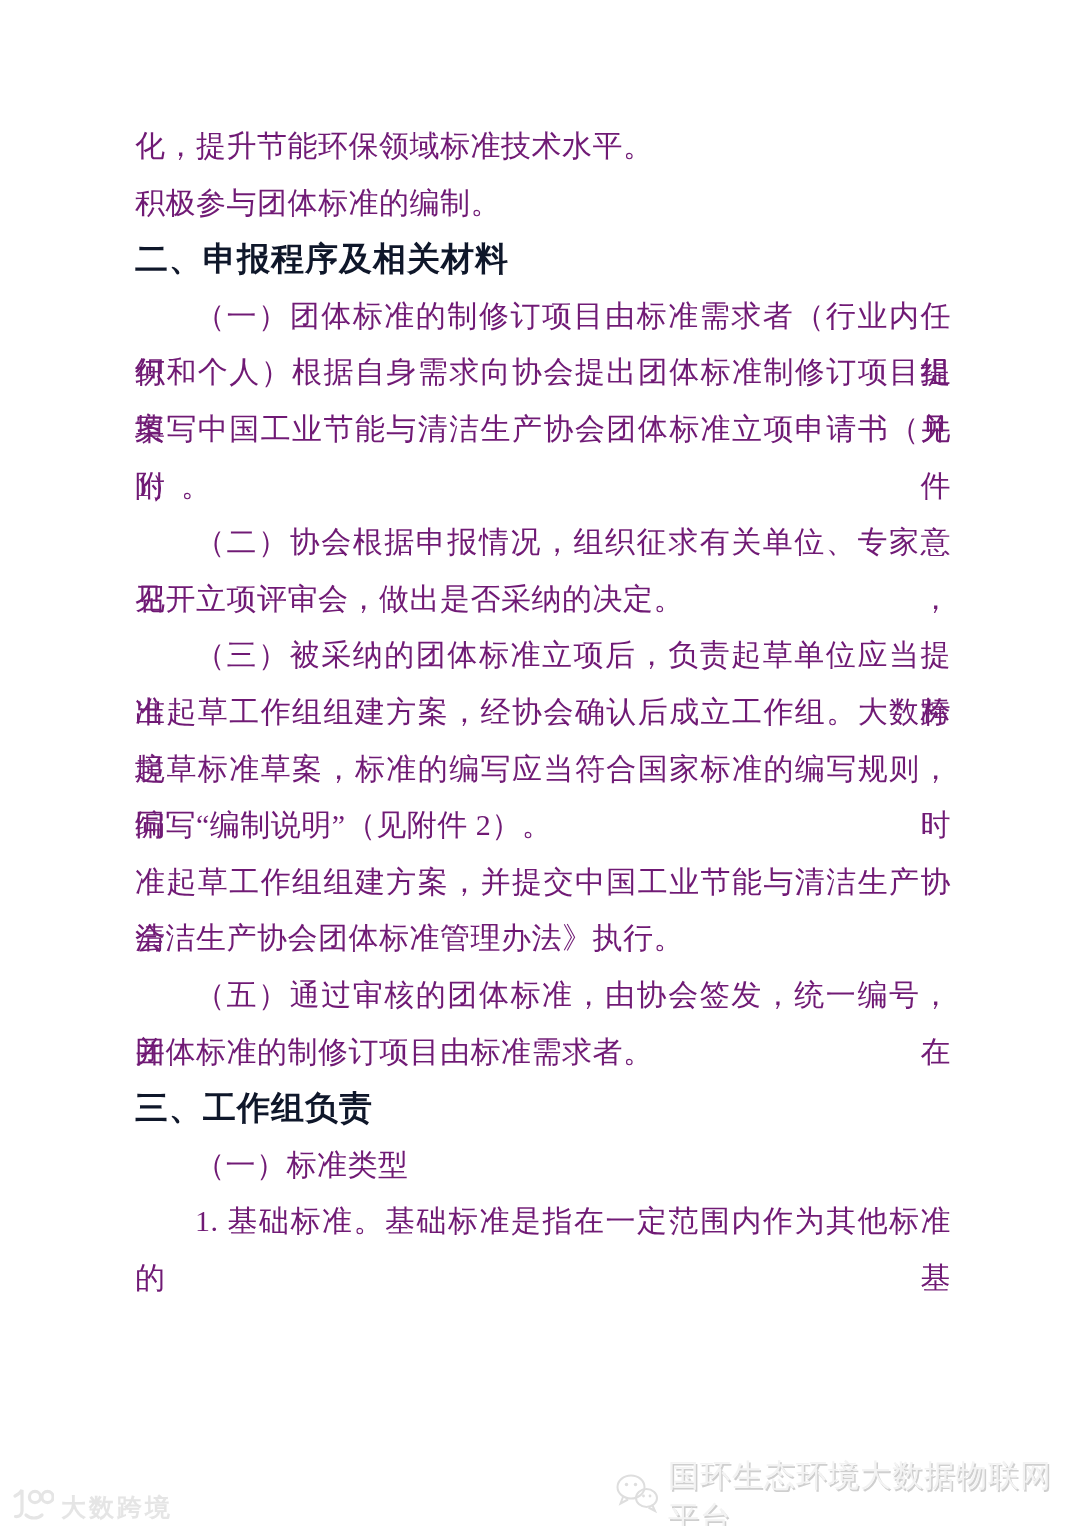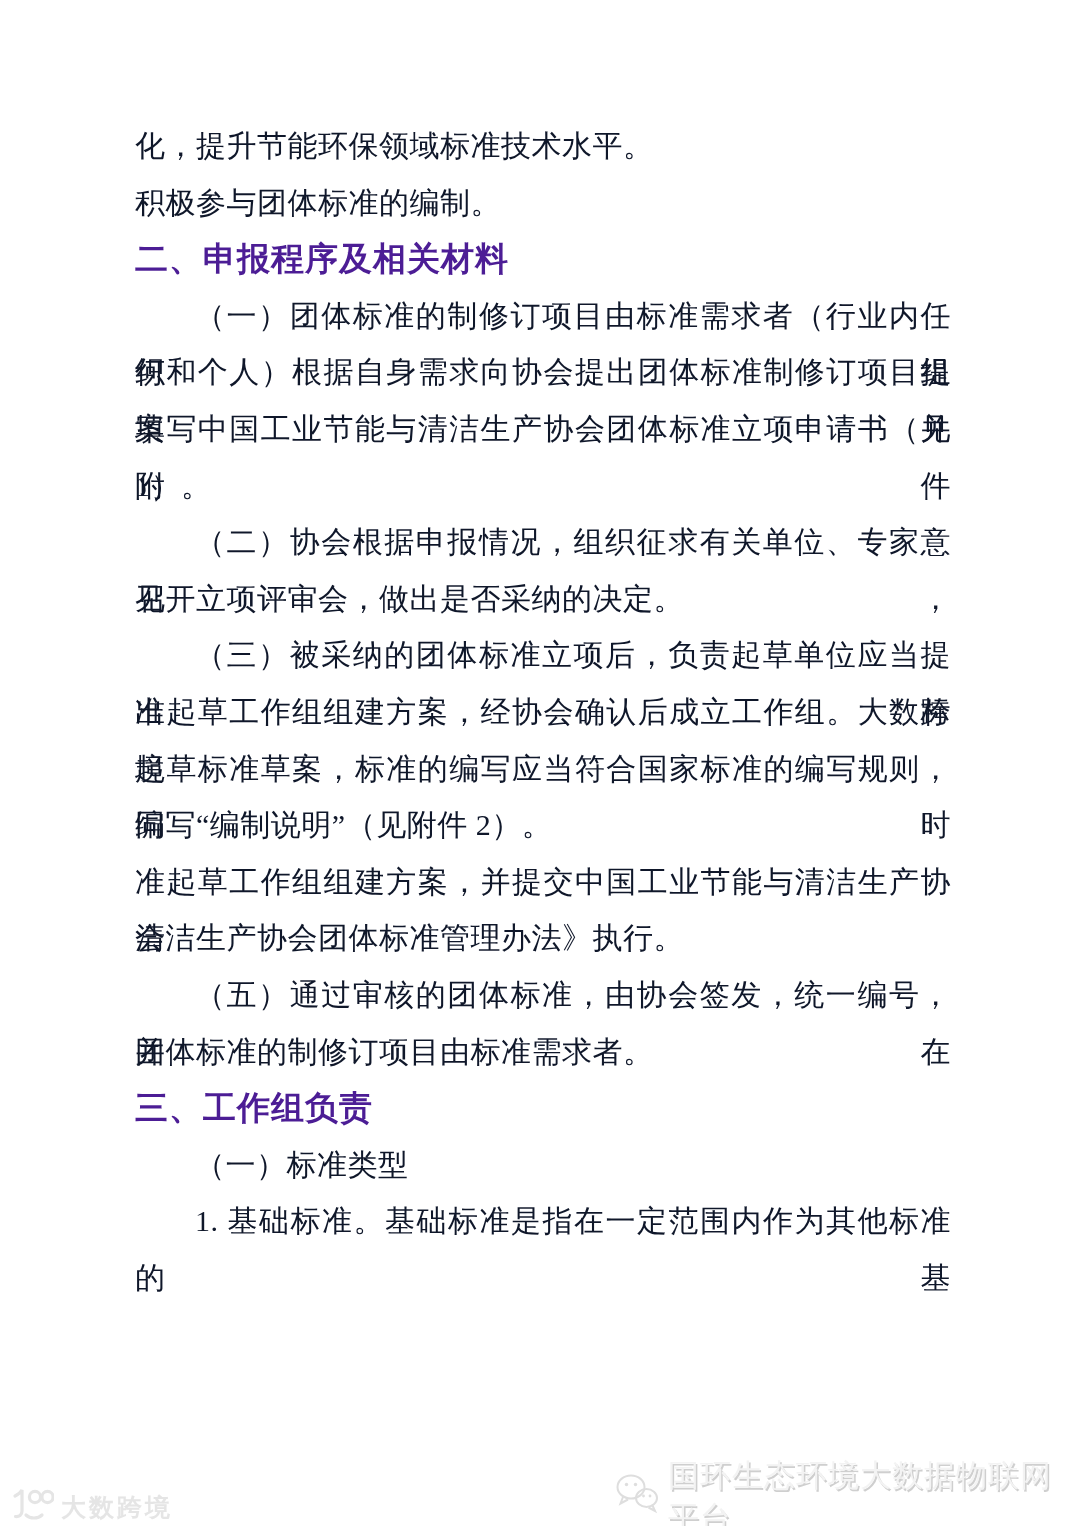--- a/index.html
+++ b/index.html
@@ -14,33 +14,33 @@
   .content {
     position: absolute;
     left: 135px;
     top: 118px;
     width: 816px;
   }
   .line {
     font-size: 30px;
     line-height: 56.6px;
     height: 56.6px;
-    color: #0f172a;
+    color: #701a75;
     text-align: justify;
     text-align-last: left;
     letter-spacing: 0.5px;
   }
   .line.fill { text-align-last: justify; }
   .line.indent { text-indent: 2em; }
   .line.heading {
     font-family: "Liberation Sans", sans-serif;
     font-weight: bold;
     font-size: 33px;
     letter-spacing: 1px;
-    color: #4c1d95;
+    color: #0f172a;
   }
   .wm-left {
     position: absolute;
     left: 10px;
     top: 1486px;
     display: flex;
     align-items: center;
     gap: 7px;
     color: #e5e5e5;
     font-family: "Liberation Sans", sans-serif;

